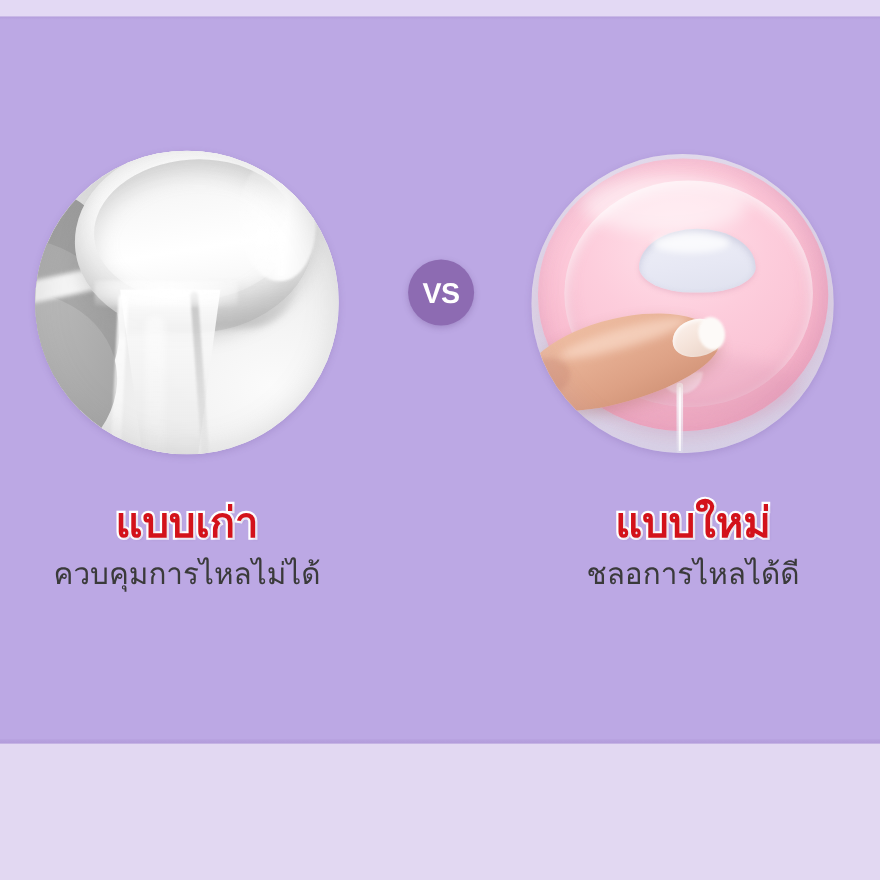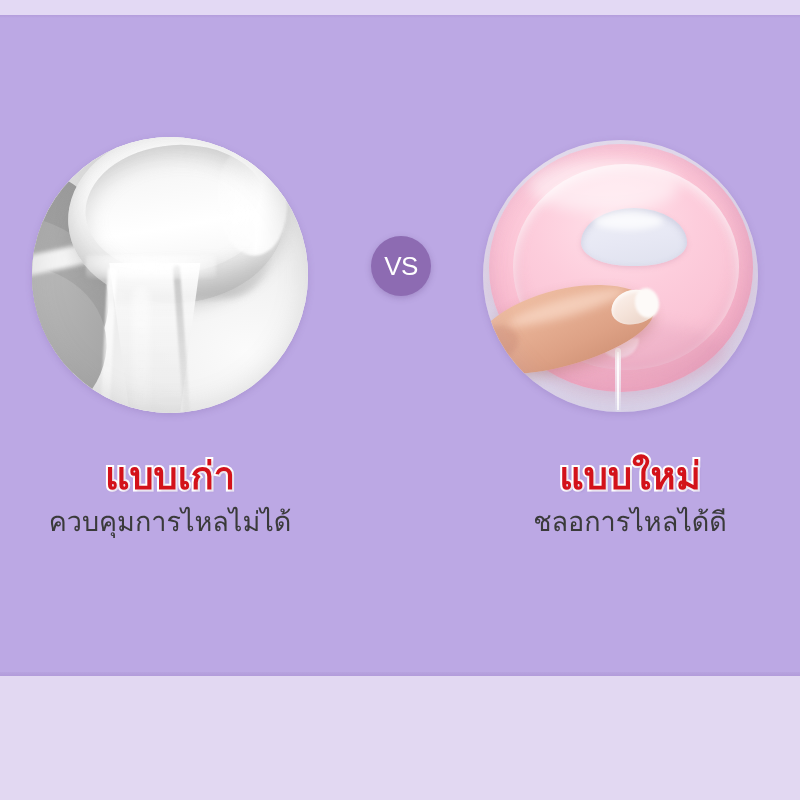--- a/index.html
+++ b/index.html
@@ -224,21 +224,21 @@
     position:absolute;
     left:371px; top:236px; width:60px; height:60px;
     border-radius:50%;
     background:#8d6bb2;
     display:flex; align-items:center; justify-content:center;
     box-shadow:0 2px 6px rgba(95,65,130,0.30);
   }
   .vs-badge span {
     color:#ffffff;
     font-family:"Liberation Sans", sans-serif;
-    font-weight:normal;
+    font-weight:bold;
     font-size:26px;
     letter-spacing:-0.5px;
     line-height:1;
   }
 
   
   .caption-col {
     position:absolute; width:360px; text-align:center;
   }
   .caption-left  { left:-10px; top:455px; }

